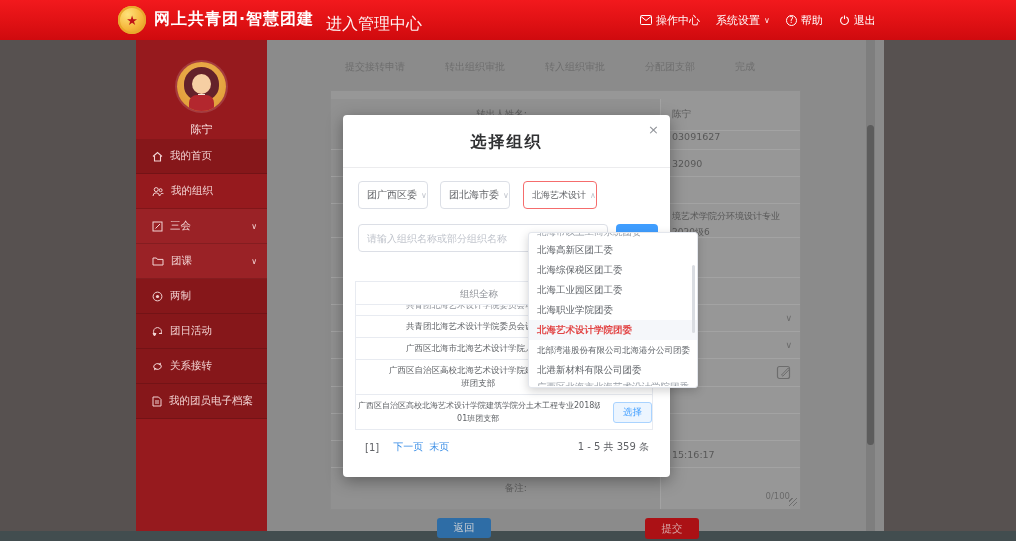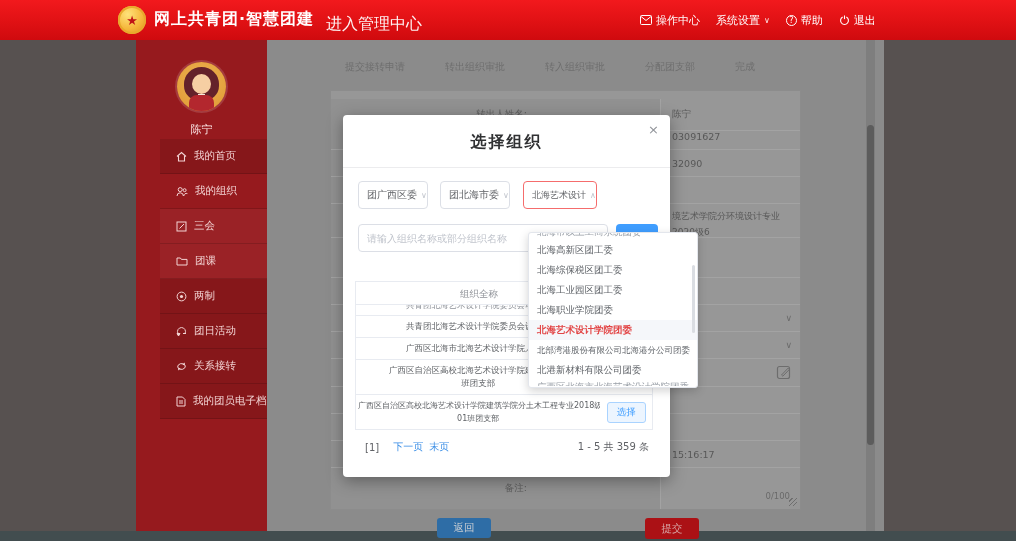--- a/index.html
+++ b/index.html
@@ -30,21 +30,21 @@
 
   
   .sidebar { position:absolute; left:136px; top:40px; width:131px; height:491px; background:#961a1e; }
   .avatar { position:absolute; left:41px; top:22px; width:49px; height:49px; border-radius:50%;
     background:radial-gradient(circle at 50% 40%,#f0b653,#dd9733); overflow:hidden; box-shadow:0 0 0 2px rgba(255,255,255,.15); }
   .avatar .hair { position:absolute; left:7px; top:5px; width:35px; height:34px; border-radius:50% 50% 45% 45%; background:#64222a; }
   .avatar .face { position:absolute; left:15px; top:12px; width:19px; height:20px; border-radius:50%; background:#f6cfa3; }
   .avatar .body { position:absolute; left:12px; top:33px; width:25px; height:16px; border-radius:8px 8px 0 0; background:#b3272e; }
   .avatar .collar { position:absolute; left:21px; top:32px; width:7px; height:5px; background:#f2e9dc; }
   .s-name { position:absolute; left:0; top:82px; width:131px; text-align:center; color:#fde9e9; font-size:11px; }
-  .s-menu { position:absolute; left:0; top:99px; width:131px;margin-left:24px; }
+  .s-menu { position:absolute; left:0; top:99px; width:131px; }
   .s-item { height:35px; display:flex; align-items:center; gap:7px; padding:0 10px 0 16px;
     color:#f3d4d4; font-size:10.5px; border-bottom:1px solid rgba(0,0,0,.14); cursor:pointer; white-space:nowrap; }
   .s-item.shade { background:rgba(0,0,0,.10); }
   .s-item.lite { background:rgba(255,255,255,.04); }
   .s-item svg { flex:0 0 auto; }
   .s-chev { margin-left:auto; font-size:8px; color:#f3d4d4; }
 
   
   .main { position:absolute; left:267px; top:40px; width:617px; height:491px; background:#8b8b8b; }
   .steps { position:absolute; left:78px; top:20px; width:410px; display:flex; justify-content:space-between;
@@ -84,21 +84,21 @@
   .m-input::placeholder { color:#c0c4cc; }
   .m-search-btn { position:absolute; left:273px; top:109px; width:42px; height:28px; background:#409eff;
     border-radius:4px; cursor:pointer; }
   .m-table { position:absolute; left:12px; top:147px; width:298px; border:1px solid #e8ebf1; border-bottom:none;margin-top:19px; }
   .t-head { height:23px; line-height:23px; text-align:center; width:246px; color:#909399; font-size:9.5px;
     border-bottom:1px solid #e8ebf1; }
   .t-row { position:relative; border-bottom:1px solid #e8ebf1; display:flex; }
   .t-name { width:246px; text-align:center; color:#5f6266; font-size:8.5px; line-height:13px;
     padding:4px 2px; overflow:hidden; white-space:nowrap; }
   .t-name div { white-space:nowrap; }
-  .t-act { width:52px; display:flex; align-items:center; justify-content:center; }
+  .t-act { width:52px; display:flex; align-items:center; justify-content:flex-end; }
   .t-row.clip { height:11px; overflow:hidden; }
   .t-row.clip .t-name { padding-top:0; margin-top:-6px; color:#8e9299; }
   .sel-btn { border:1px solid #a9d3ff; background:#ecf5ff; color:#409eff; font-size:9.5px;
     border-radius:3px; padding:3px 9px; cursor:pointer; white-space:nowrap; }
   .m-pager { position:absolute; left:12px; top:325px; width:298px; display:flex; align-items:center;
     font-size:10px; color:#606266; }
   .pg-cur { margin-left:10px; cursor:pointer; }
   .pg-link { color:#3a8ee6; cursor:pointer; margin-left:14px; }
   .pg-link.l2 { margin-left:6px; }
   .pg-sum { margin-left:auto; margin-right:4px; }

